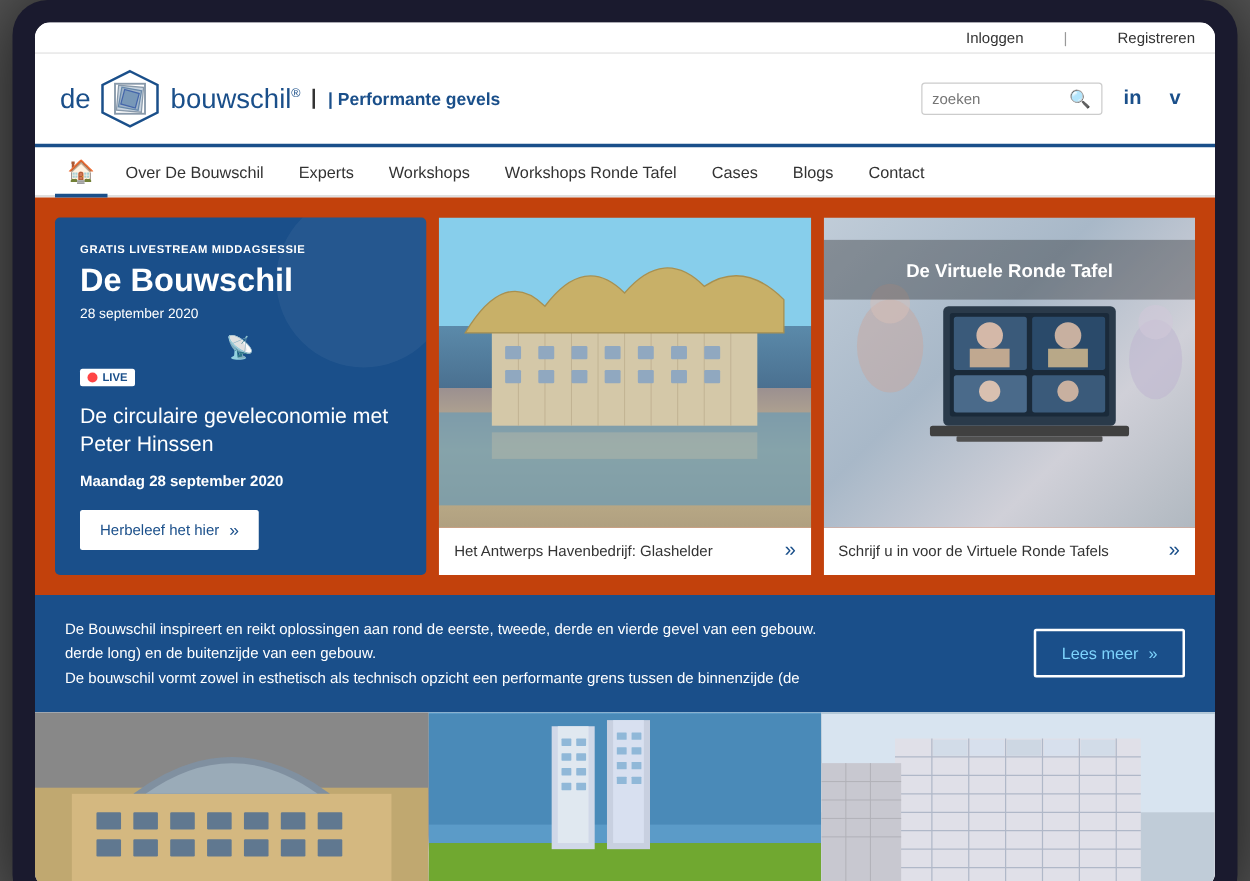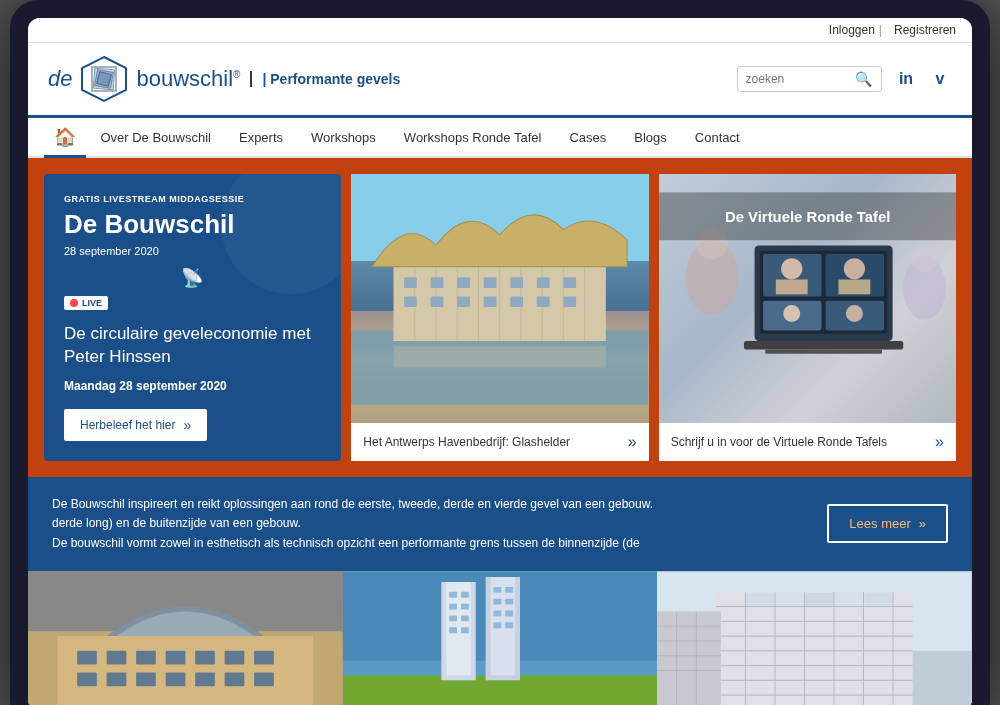--- a/index.html
+++ b/index.html
@@ -26,20 +26,21 @@
     }
     
     .top-bar {
       background: #fff;
       border-bottom: 1px solid #ddd;
       display: flex;
       justify-content: flex-end;
       padding: 5px 16px;
       font-size: 12px;
       color: #333;
+      gap: 28px;
     }
     .top-bar a {
       color: #333;
       text-decoration: none;
       margin-left: 8px;
     }
     .top-bar .separator {
       margin: 0 4px;
       color: #999;
     }
@@ -273,21 +274,21 @@
     }
     .info-strip-text {
       color: #fff;
       font-size: 12px;
       line-height: 1.6;
       flex: 1;
     }
     .btn-lees-meer {
       background: transparent;
       border: 2px solid #fff;
-      color: #fdba74;
+      color: #7dd3fc;
       padding: 10px 20px;
       font-size: 13px;
       cursor: pointer;
       white-space: nowrap;
       display: flex;
       align-items: center;
       gap: 8px;
       border-radius: 2px;
     }
     
@@ -327,21 +328,21 @@
 
     <div class="top-bar">
       <a href="#">Inloggen</a>
       <span class="separator">|</span>
       <a href="#">Registreren</a>
     </div>
 
     <div class="header">
       <div class="logo-area">
 
-        <span style="font-size:22px;color:#1a4f8a;font-weight:300;font-style:italic;">de</span>
+        <span style="font-size:22px;color:#1a4f8a;font-weight:300;">de</span>
         <svg class="logo-icon" viewBox="0 0 52 52" xmlns="http://www.w3.org/2000/svg">
 
           <polygon points="26,4 48,15 48,37 26,48 4,37 4,15" fill="none" stroke="#1a4f8a" stroke-width="2"></polygon>
 
           <rect x="14" y="14" width="24" height="24" fill="none" stroke="#8899aa" stroke-width="1.5" transform="rotate(0,26,26)"></rect>
           <rect x="16" y="16" width="20" height="20" fill="#c8d4e0" stroke="#8899aa" stroke-width="1" transform="rotate(5,26,26)"></rect>
           <rect x="18" y="18" width="16" height="16" fill="#a0b4c8" stroke="#6688aa" stroke-width="1" transform="rotate(10,26,26)"></rect>
           <rect x="20" y="20" width="12" height="12" fill="#7898b8" stroke="#4466aa" stroke-width="1" transform="rotate(15,26,26)"></rect>
         </svg>
         <span style="font-size:22px;color:#1a4f8a;font-weight:300;"><span>bouwschil</span><sup style="font-size:10px;">®</sup></span>

